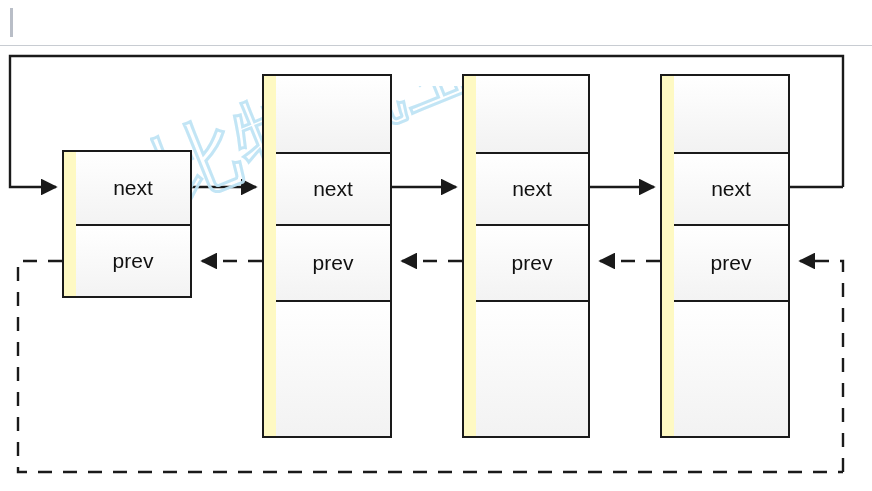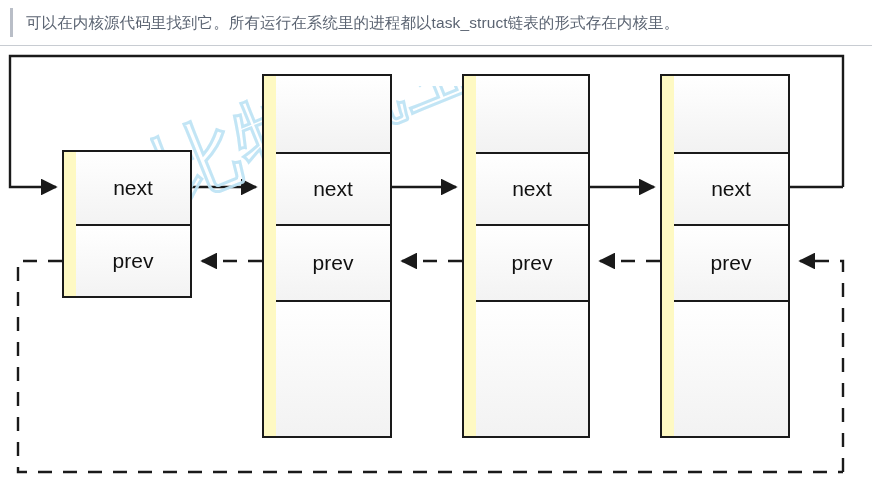--- a/index.html
+++ b/index.html
@@ -109,21 +109,20 @@
   }
   .node-cell.pad {
     background: linear-gradient(#ffffff, #f2f2f2);
   }
 </style>
 </head>
 <body>
 
 <div id="caption-bar">
   <div id="caption-accent"></div>
-  <div id="caption-text">可以在内核源代码里找到它。所有运行在系统里的进程都以task_struct链表的形式存在内核里。</div>
   <div id="caption-rule"></div>
 </div>
 
 <div id="diagram">
 
   <svg width="872" height="445" viewBox="0 0 872 445">
     <defs>
       <marker id="arrow-right" viewBox="0 0 10 10" refX="9" refY="5" markerWidth="7" markerHeight="7" orient="auto-start-reverse">
         <path d="M 0 0 L 10 5 L 0 10 z" fill="#1a1a1a"></path>
       </marker>

